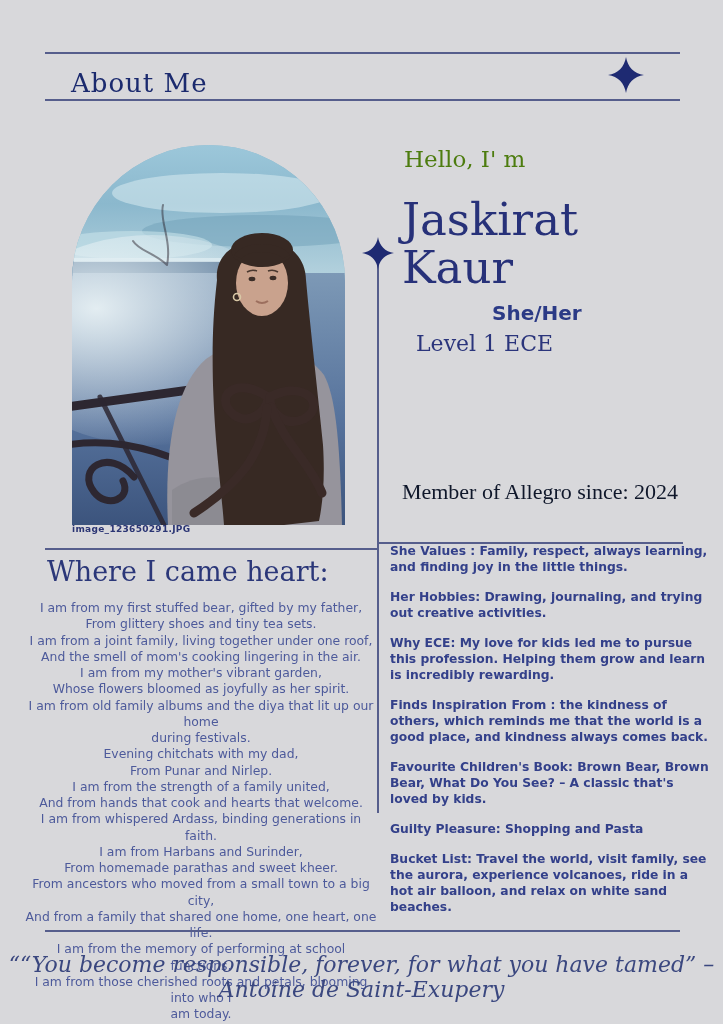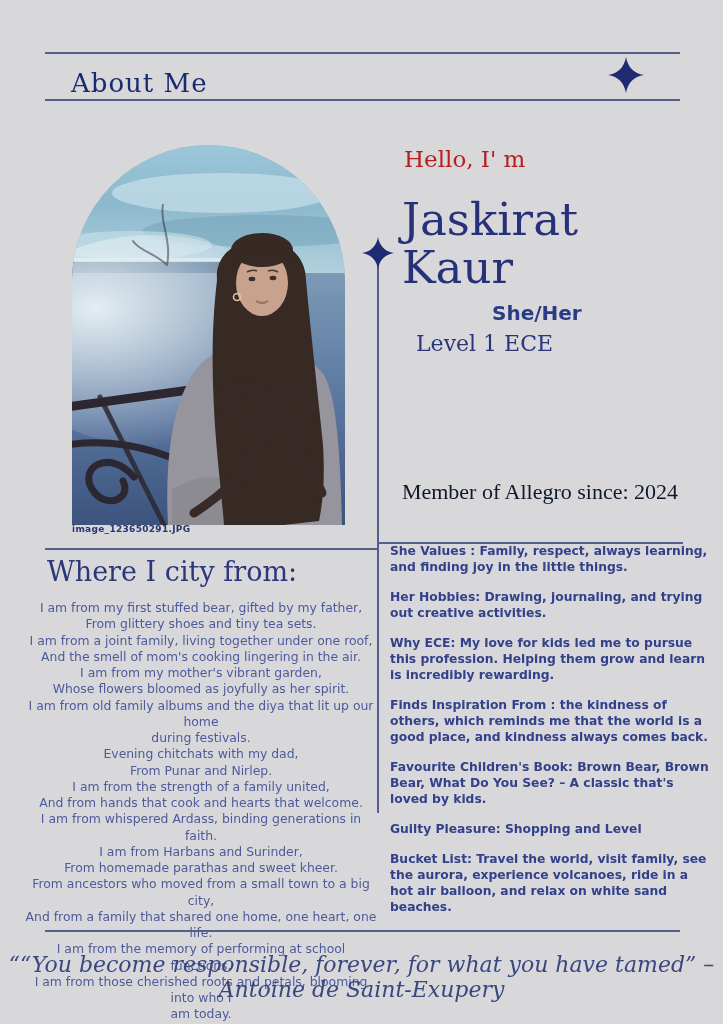--- a/index.html
+++ b/index.html
@@ -39,21 +39,21 @@
   .photo-arch svg { display:block; width:100%; height:100%; }
   .photo-caption {
     position:absolute; left:72px; top:524px; width:273px;
     font-size:9px; font-weight:bold; color:#2b3574;
     letter-spacing:.3px;
   }
 
   
   .greeting {
     position:absolute; left:404px; top:146px;
-    font-family:"DejaVu Serif", serif; font-size:23px; color:#b91c1c;
+    font-family:"DejaVu Serif", serif; font-size:23px; color:#4d7c0f;
   }
   .big-name {
     position:absolute; left:402px; top:196px; width:300px;
     font-family:"DejaVu Serif", serif; font-size:45px; line-height:1.06;
     color:#273179; white-space:pre-line;
   }
   .pronouns {
     position:absolute; left:492px; top:301px;
     font-size:20px; font-weight:bold; color:#2b3a86;
   }
@@ -173,21 +173,21 @@
 
   <div class="greeting">Hello, I' m</div>
   <div class="big-name">Jaskirat
 Kaur</div>
   <div class="pronouns">She/Her</div>
   <div class="level">Level 1 ECE</div>
   <div class="member-since">Member of Allegro since: 2024</div>
   <div class="rule rule-right-col"></div>
 
   <div class="rule rule-left-col"></div>
-  <div class="origin-heading">Where I city from:</div>
+  <div class="origin-heading">Where I came heart:</div>
   <div class="poem">I  am from my first stuffed bear, gifted by my father,
 From glittery shoes and tiny tea sets.
 I am from a joint family, living together under one roof,
 And the smell of mom's cooking lingering in the air.
 I am from my mother's vibrant garden,
 Whose flowers bloomed as joyfully as her spirit.
 I am from old family albums and the diya that lit up our home
 during festivals.
 Evening chitchats with my dad,
 From Punar and Nirlep.
@@ -201,20 +201,20 @@
 I am from the memory of performing at school functions,
 I am from those cherished roots and petals, blooming into who I
 am today.</div>
 
   <div class="facts">
     <p>She Values : Family, respect, always learning, and finding joy in the little things.</p>
     <p>Her Hobbies: Drawing, journaling, and trying out creative activities.</p>
     <p>Why ECE: My love for kids led me to pursue this profession. Helping them grow and learn is incredibly rewarding.</p>
     <p>Finds Inspiration From : the kindness of others, which reminds me that the world is a good place, and kindness always comes back.</p>
     <p>Favourite Children's Book: Brown Bear, Brown Bear, What Do You See? – A classic that's loved by kids.</p>
-    <p>Guilty Pleasure:  Shopping and Level</p>
+    <p>Guilty Pleasure:  Shopping and Pasta</p>
     <p>Bucket List: Travel the world, visit family, see the aurora, experience volcanoes, ride in a hot air balloon, and relax on white sand beaches.</p>
   </div>
 
   <div class="rule rule-footer"></div>
   <div class="quote">““You become responsible, forever, for what you have tamed” – Antoine de Saint-Exupery</div>
 
 </div>
 
 </body></html>

